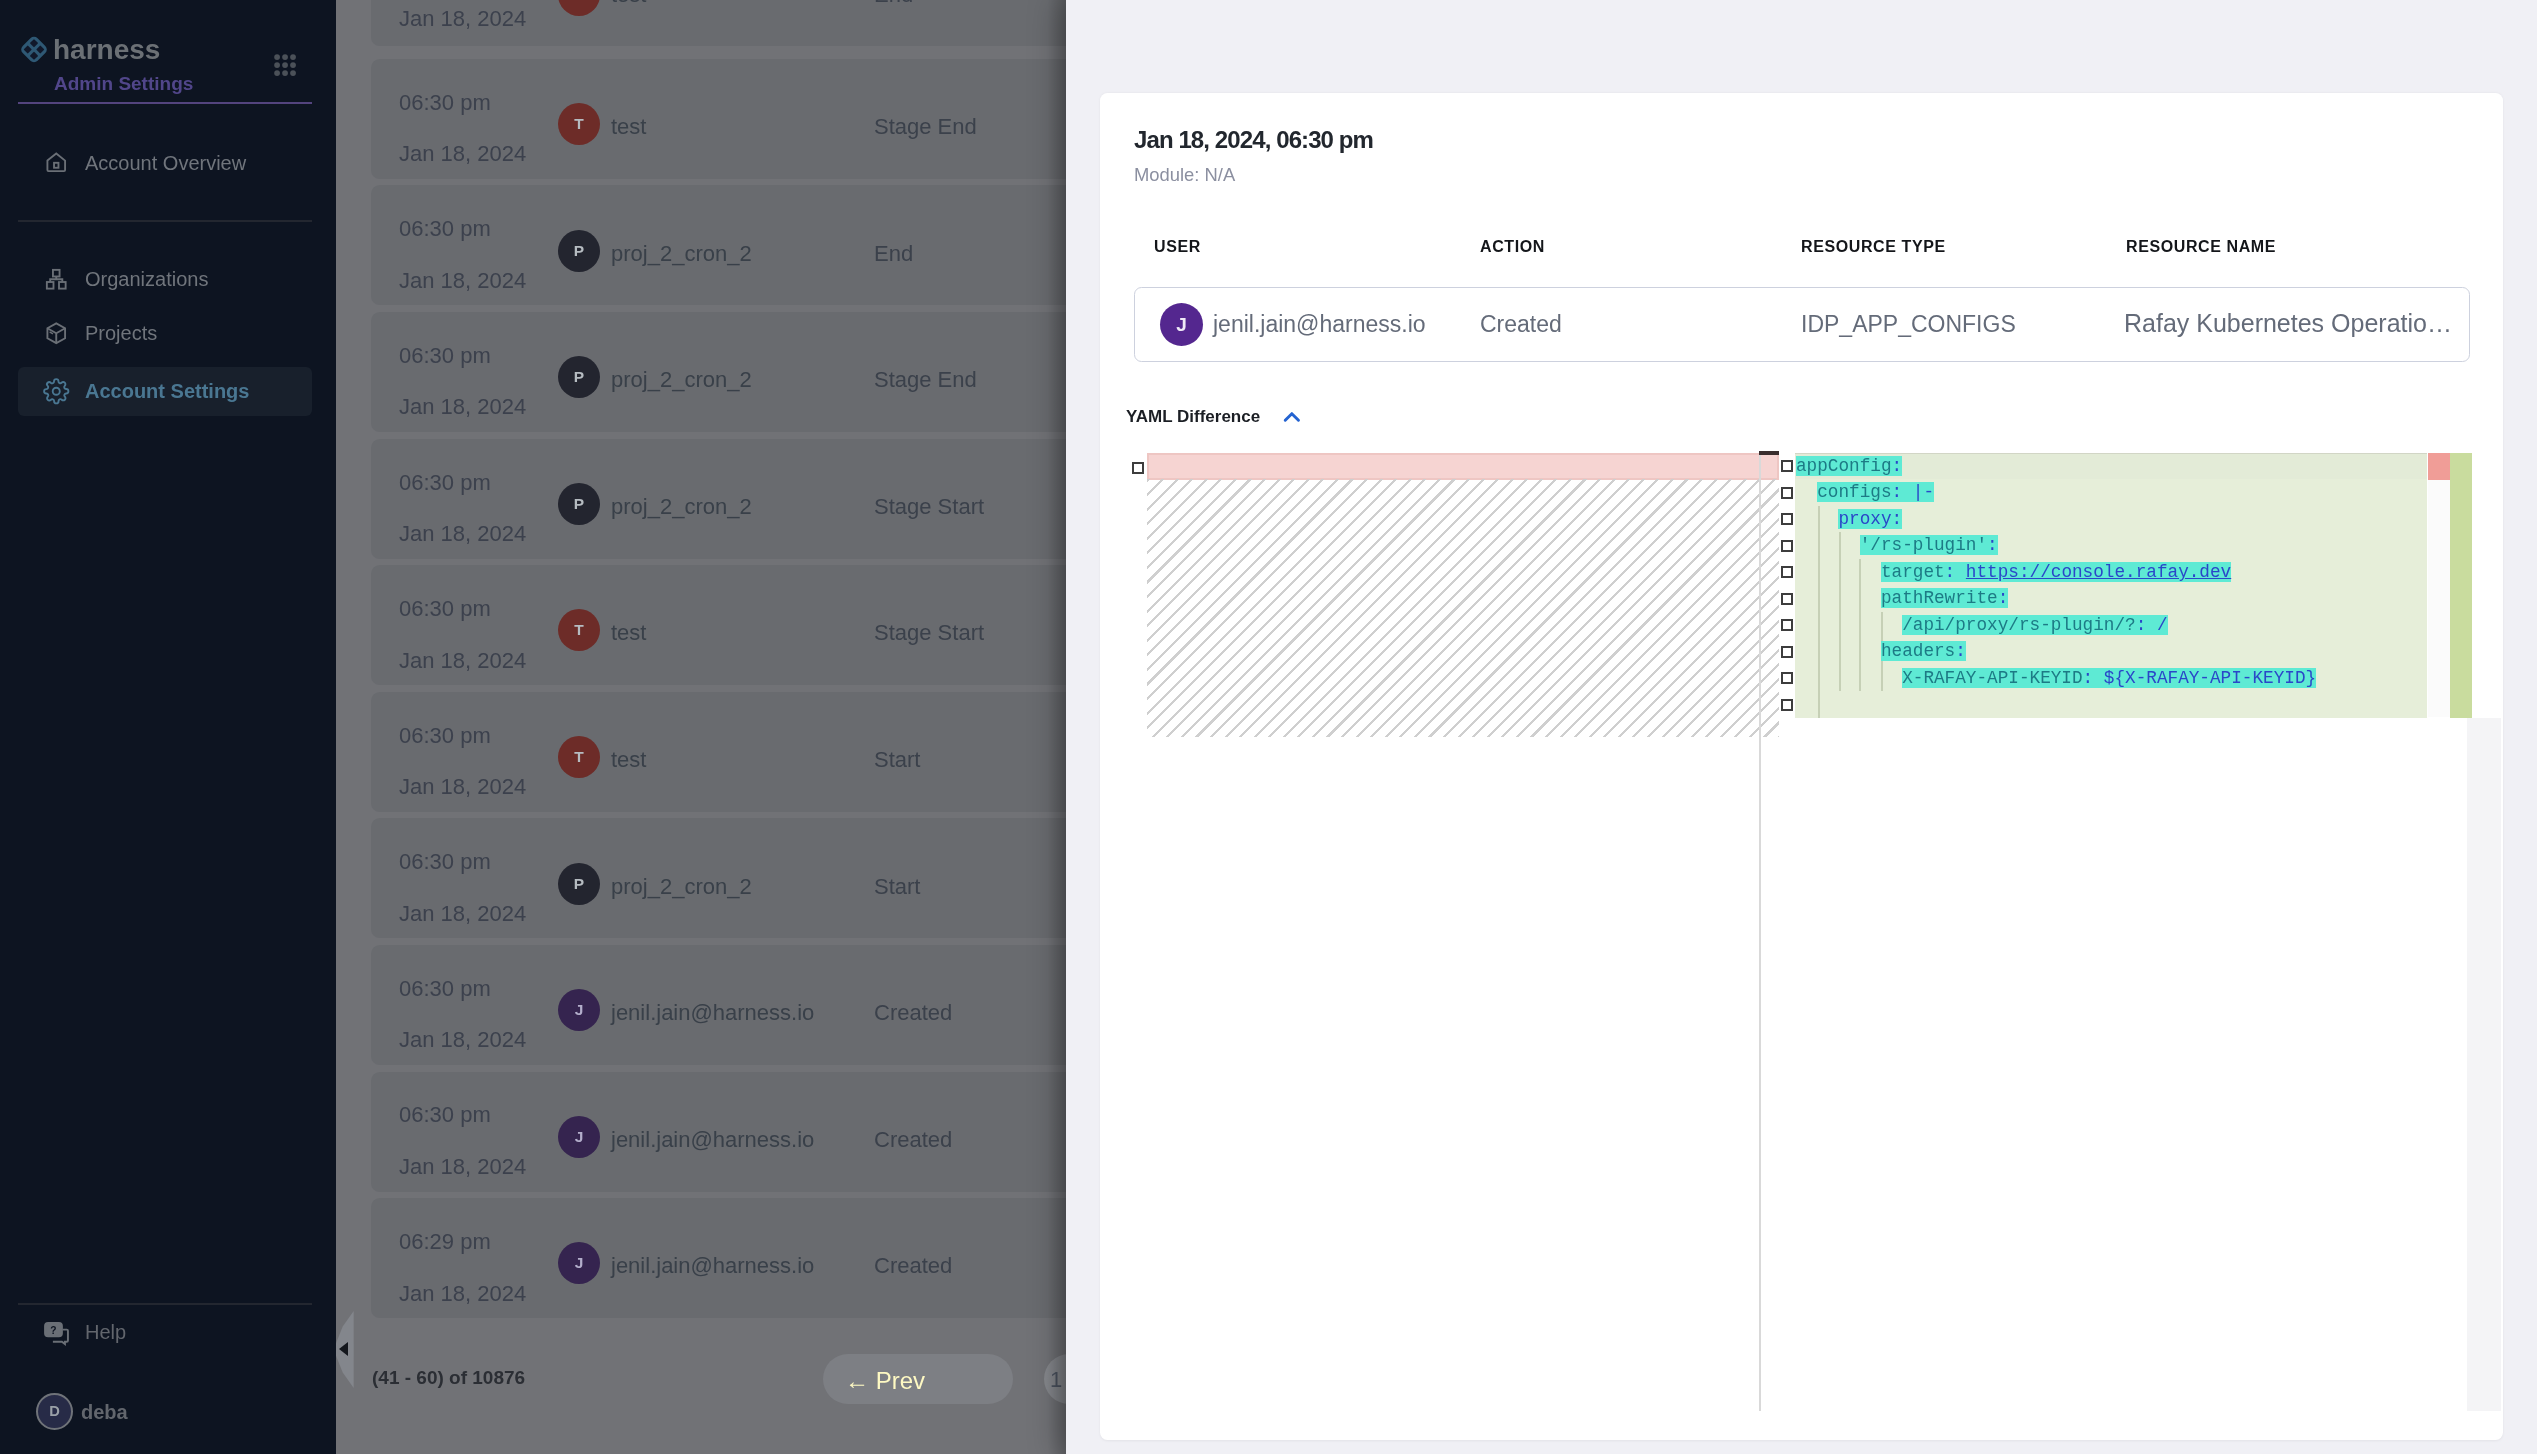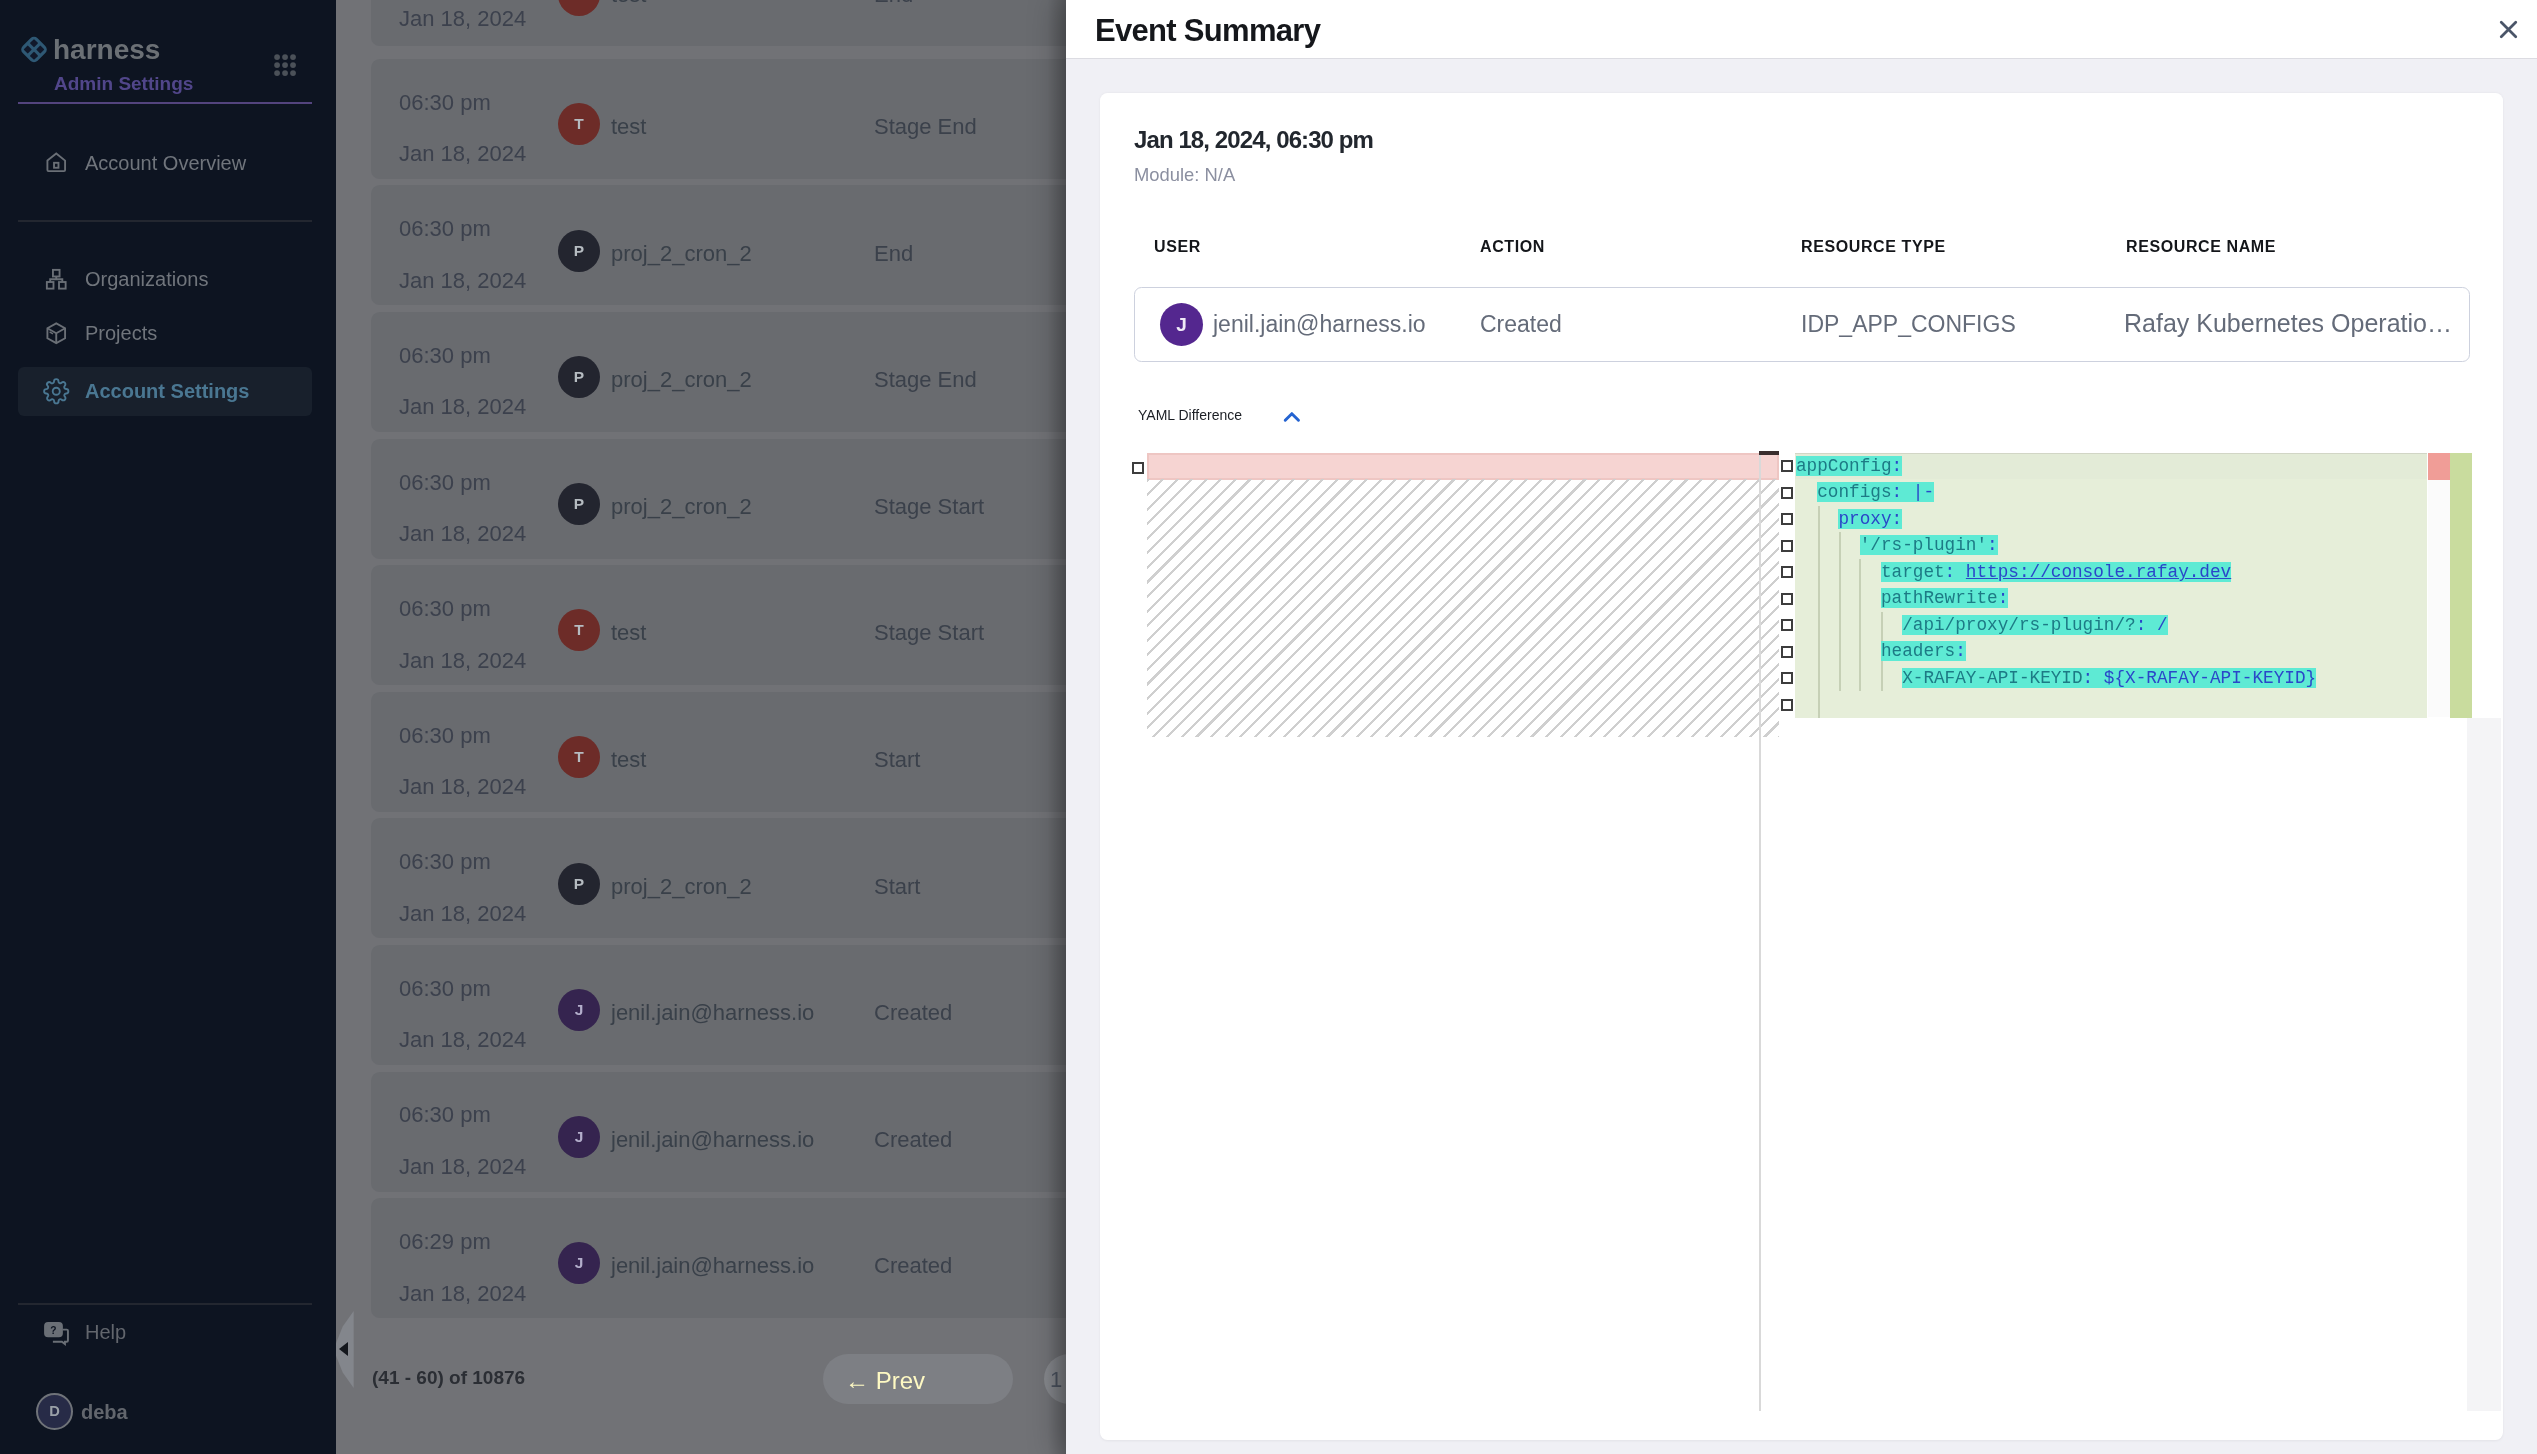--- a/index.html
+++ b/index.html
@@ -182,40 +182,34 @@
     <text x="9.5" y="11.5" font-size="8.5" fill="#0d1421" stroke="none" text-anchor="middle" font-weight="bold">?</text>
   </svg>
   <div class="navtxt" style="top:1321px;color:#62666d">Help</div>
   <div class="abs" style="left:36px;top:1393px;width:37px;height:37px;border-radius:50%;background:#272b47;border:2.2px solid #6f7379;color:#9aa0a7;text-align:center;line-height:32px;font-size:14.7px;font-weight:bold">D</div>
   <div class="navtxt" style="left:81px;top:1401px;color:#62666d;font-weight:600">deba</div>
 
   <div class="abs" style="left:336px;top:1311px;width:17.7px;height:77px;background:#83868c;clip-path:polygon(100% 0%,100% 100%,38% 80%,0% 58%,0% 42%,38% 20%)"></div>
   <div class="abs" style="left:339px;top:1342px;width:0;height:0;border-top:7.4px solid transparent;border-bottom:7.4px solid transparent;border-right:9.6px solid #14171d"></div>
 </div>
 <div id="drawer">
-  <div id="dheader">
-    <div class="abs" style="left:29px;top:12.5px;font-size:31px;font-weight:bold;letter-spacing:-0.7px;color:#15171b">Event Summary</div>
-    <svg class="abs" style="left:1428px;top:14.7px" width="29" height="29" viewBox="0 0 40 40">
-      <path d="M10 10 L30 30 M30 10 L10 30" stroke="#4a5568" stroke-width="3.8" stroke-linecap="round"></path>
-    </svg>
-  </div>
   <div id="dcard">
     <div class="abs" style="left:34px;top:33px;font-size:24px;font-weight:bold;letter-spacing:-0.9px;color:#22272e">Jan 18, 2024, 06:30 pm</div>
     <div class="abs" style="left:34px;top:71px;font-size:18.4px;font-weight:500;color:#8b8fa0">Module: N/A</div>
     <div class="hcol" style="left:54px">USER</div>
     <div class="hcol" style="left:380px">ACTION</div>
     <div class="hcol" style="left:701px">RESOURCE TYPE</div>
     <div class="hcol" style="left:1026px">RESOURCE NAME</div>
     <div class="abs" style="left:34px;top:194px;width:1336px;height:75px;background:#fff;border:1.5px solid #cdd1de;border-radius:7.4px"></div>
     <div class="abs" style="left:60px;top:210px;width:43px;height:43px;border-radius:50%;background:#54278f;color:#efe9f7;text-align:center;line-height:43px;font-size:19px;font-weight:bold">J</div>
     <div class="rowv" style="left:113px;top:218px">jenil.jain@harness.io</div>
     <div class="rowv" style="left:380px;top:218px">Created</div>
     <div class="rowv" style="left:701px;top:218px">IDP_APP_CONFIGS</div>
     <div class="rowv" style="left:1024px;top:216px;font-size:25px">Rafay Kubernetes Operatio…</div>
-    <div class="abs" style="left:38px;top:314px;font-size:14px;font-weight:400;color:#1b1e24">YAML Difference</div>
+    <div class="abs" style="left:26px;top:314px;font-size:17px;font-weight:700;color:#1b1e24">YAML Difference</div>
     <svg class="abs" style="left:183px;top:317px" width="17.7" height="14.7" viewBox="0 0 24 20">
       <path d="M3 14 L12 5 L21 14" stroke="#2463d1" stroke-width="4" fill="none" stroke-linecap="round" stroke-linejoin="round"></path>
     </svg>
 
     <div class="dsq" style="left:32px;top:369px"></div>
 
     <div class="abs" style="left:47px;top:360px;width:632px;height:26.5px;background:#f6d4d2;border:2.2px solid #eec6c3"></div>
 
     <div class="abs" style="left:47px;top:386px;width:632px;height:258px;background:repeating-linear-gradient(135deg,#cfcfcf 0 2.2px,rgba(0,0,0,0) 2.2px 10.3px)"></div>
 

